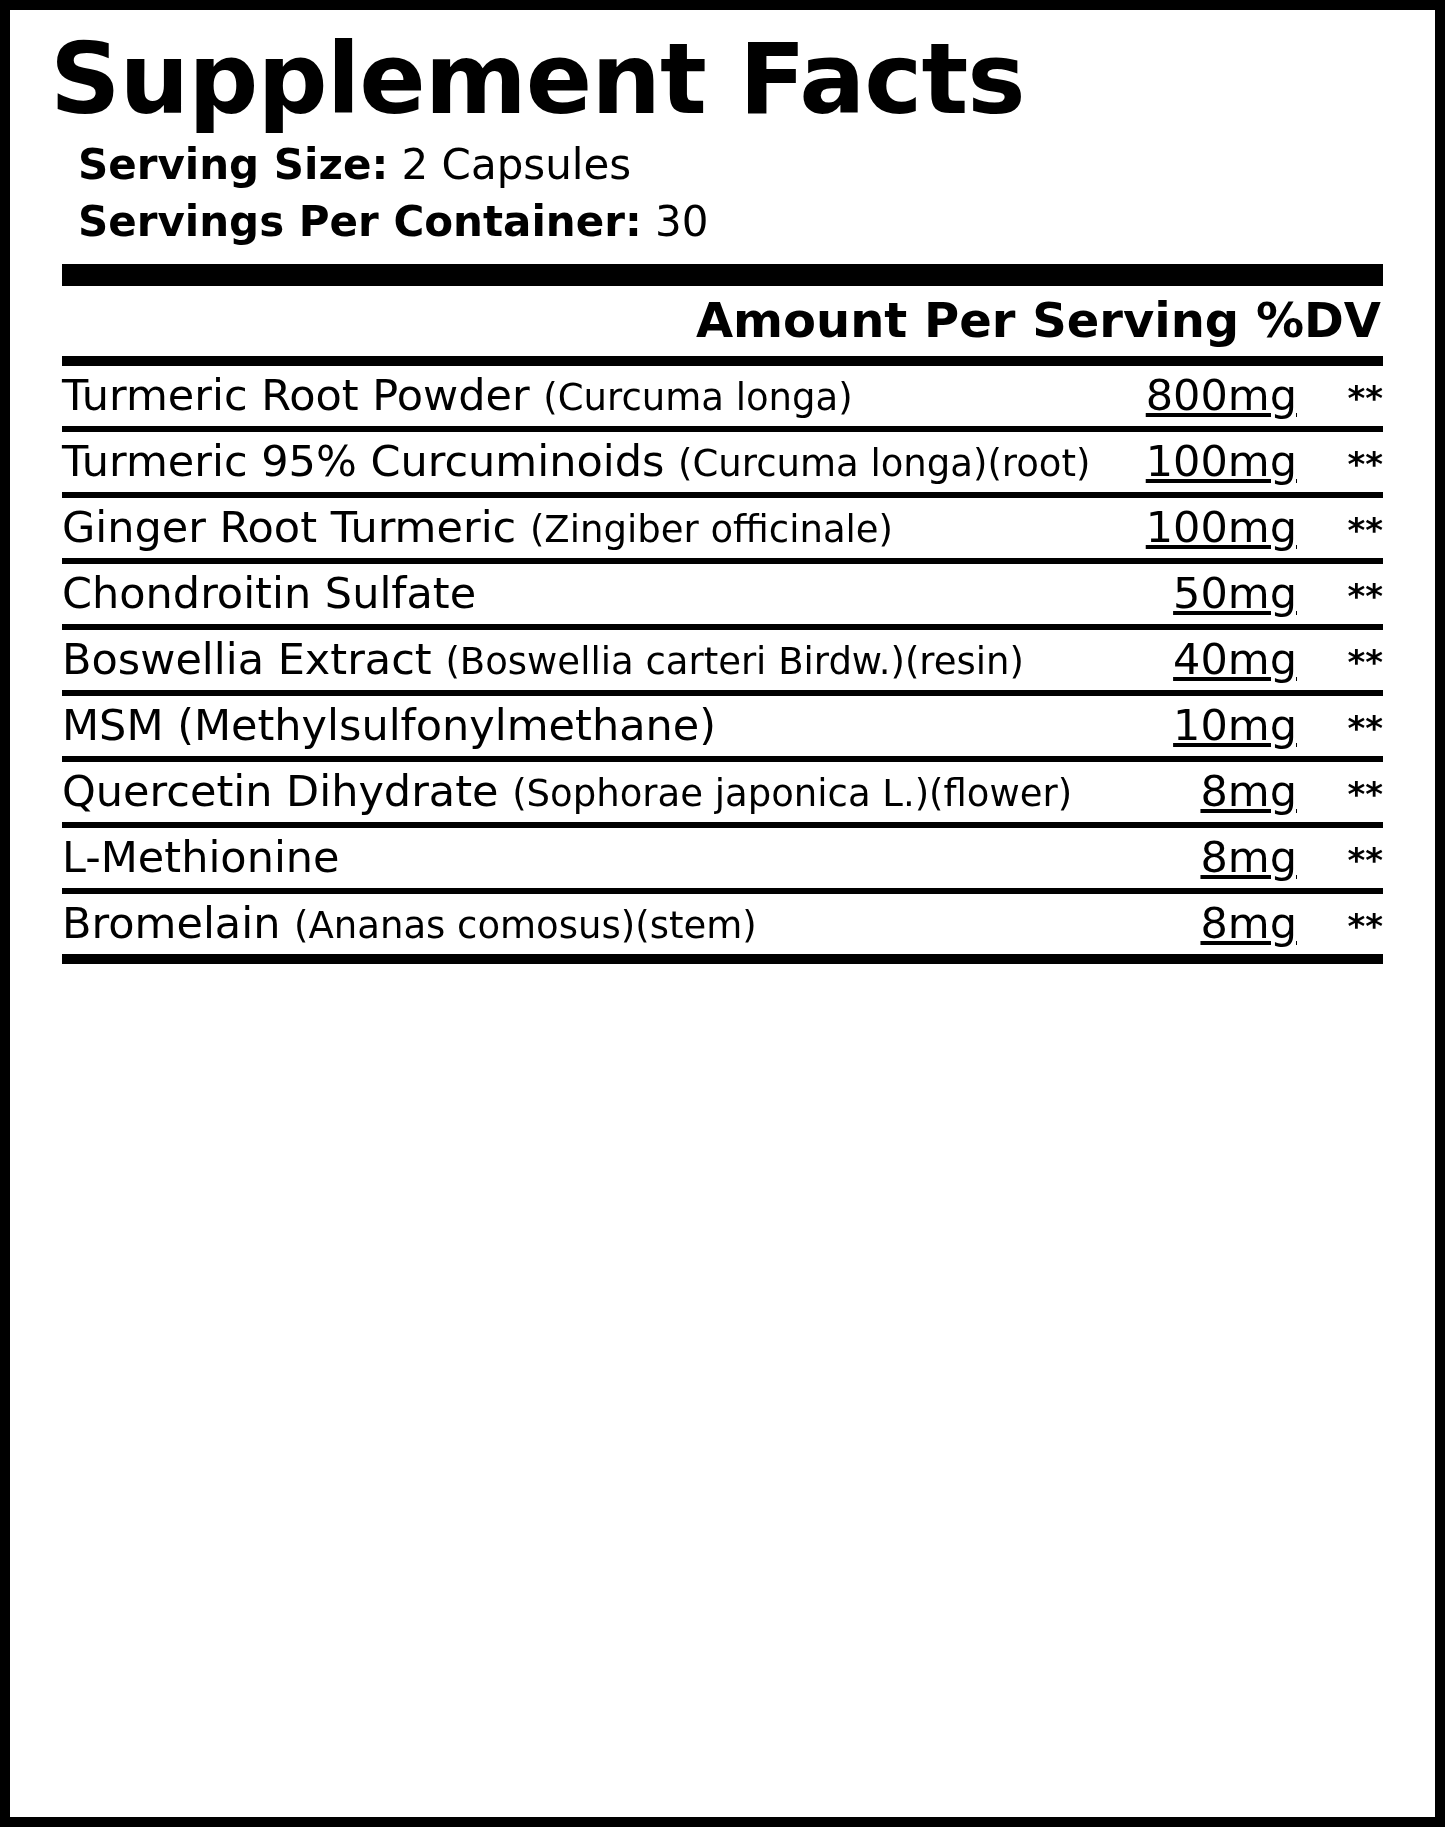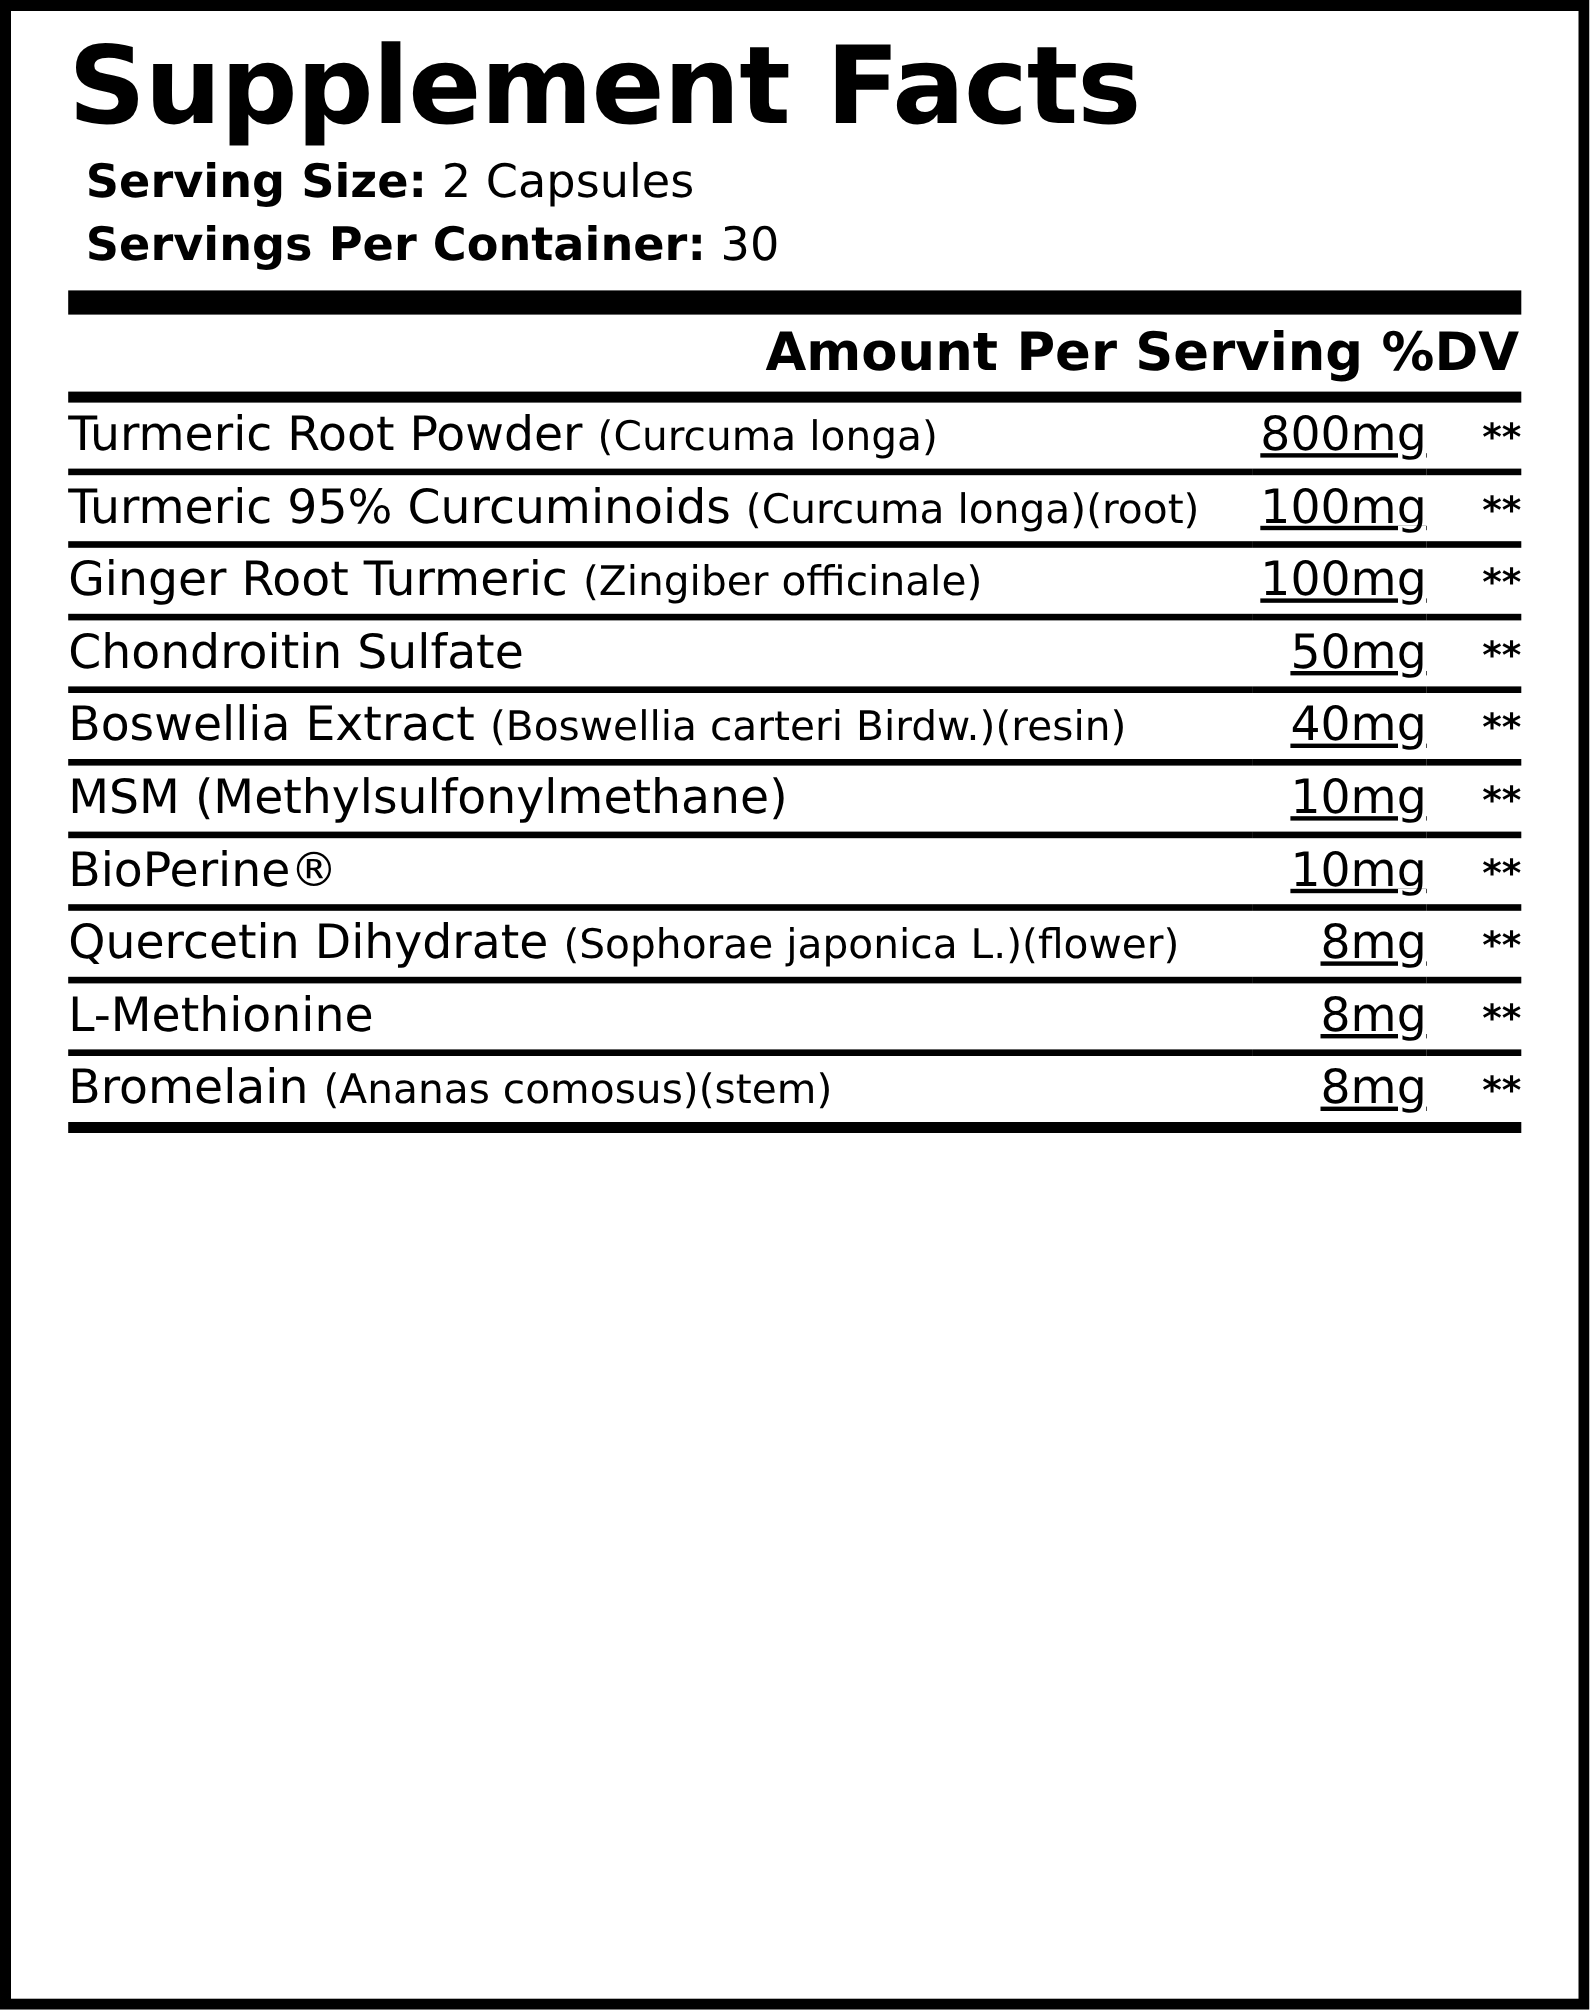--- a/index.html
+++ b/index.html
@@ -28,21 +28,21 @@
     box-sizing: border-box;
     padding: 18px 40px 0 40px;
   }
 
   .title {
     font-size: 98px;
     font-weight: bold;
     letter-spacing: -1px;
     line-height: 1.05;
     white-space: nowrap;
-    margin: 0 0 6px 12px;
+    margin: 0 0 6px 0;
   }
 
   .serving-line {
     font-size: 42px;
     line-height: 1.35;
     margin-left: 28px;
     white-space: nowrap;
   }
   .serving-line b {
     font-weight: bold;
@@ -166,25 +166,20 @@
           <td class="name"><span>Boswellia Extract </span><span class="latin">(Boswellia carteri Birdw.)(resin)</span></td>
           <td class="amt">40mg</td>
           <td class="dv">**</td>
         </tr>
         <tr>
           <td class="name"><span>MSM (Methylsulfonylmethane)</span><span class="latin"></span></td>
           <td class="amt">10mg</td>
           <td class="dv">**</td>
         </tr>
         <tr>
-          <td class="name"><span>BioPerine®</span><span class="latin"></span></td>
-          <td class="amt">10mg</td>
-          <td class="dv">**</td>
-        </tr>
-        <tr>
           <td class="name"><span>Quercetin Dihydrate </span><span class="latin">(Sophorae japonica L.)(flower)</span></td>
           <td class="amt">8mg</td>
           <td class="dv">**</td>
         </tr>
         <tr>
           <td class="name"><span>L-Methionine</span><span class="latin"></span></td>
           <td class="amt">8mg</td>
           <td class="dv">**</td>
         </tr>
         <tr>

